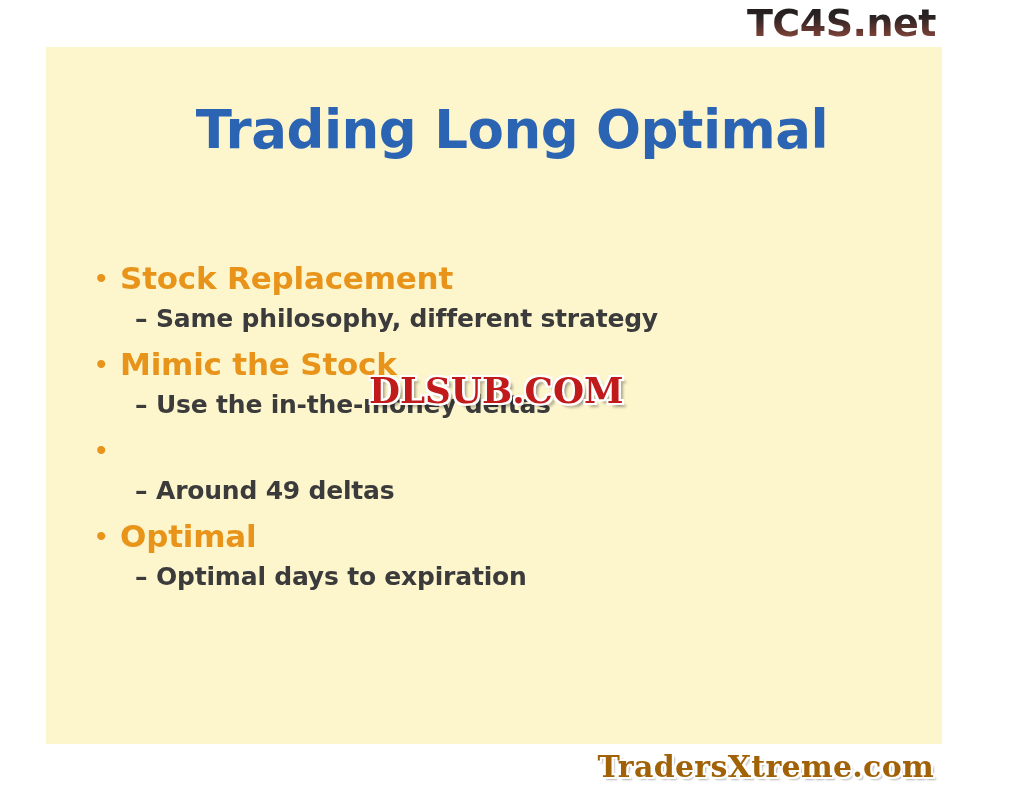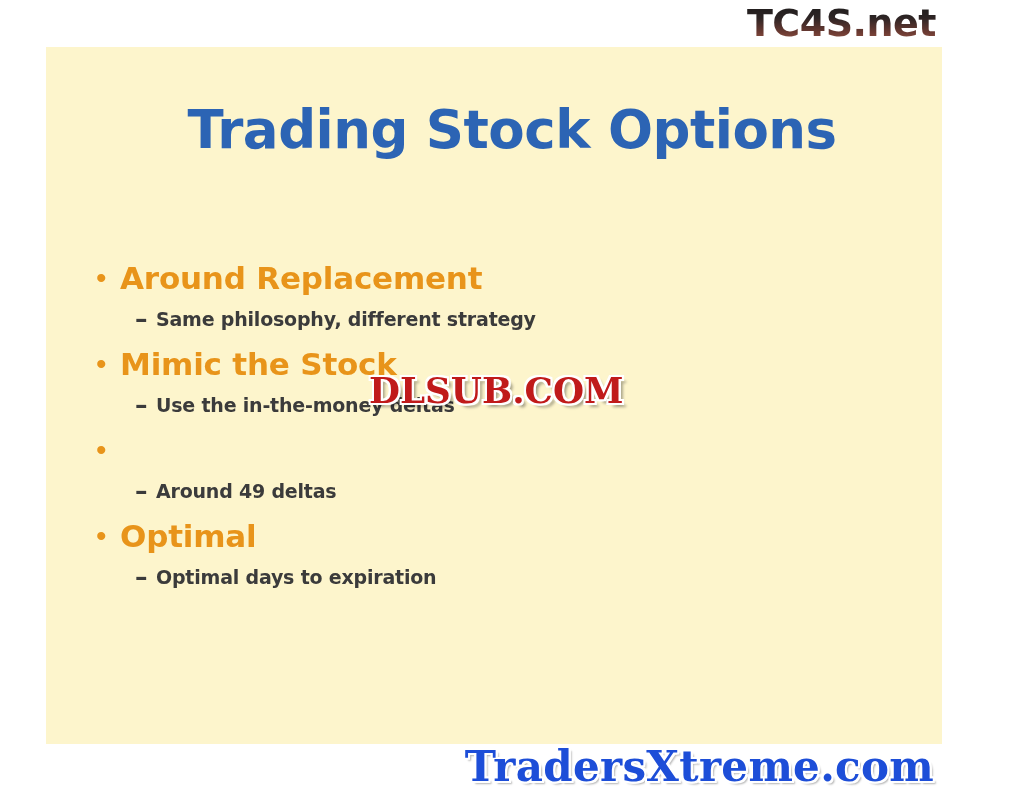--- a/index.html
+++ b/index.html
@@ -126,21 +126,21 @@
     font-weight: bold;
     font-size: 25px;
     line-height: 36px;
     padding-left: 47px;
     box-sizing: border-box;
   }
   .sub-text {
     color: #3b3b3b;
     font-family: "DejaVu Sans", sans-serif;
     font-weight: bold;
-    font-size: 19px;
+    font-size: 25px;
     line-height: 36px;
     letter-spacing: -0.2px;
     white-space: nowrap;
   }
 
   
   .dlsub-watermark {
     position: absolute;
     left: 323px;
     top: 325px;
@@ -167,24 +167,24 @@
     transform-origin: left center;
   }
 
   
   .brand-footer {
     position: absolute;
     right: 8px;
     bottom: 6px;
     font-family: "DejaVu Serif", serif;
     font-weight: bold;
-    font-size: 42px;
+    font-size: 30px;
     line-height: 36px;
     letter-spacing: 0.3px;
-    color: #1d4ed8;
+    color: #a16207;
     text-shadow:
        2px 0 0 #ffffff,
       -2px 0 0 #ffffff,
        0 2px 0 #ffffff,
        0 -2px 0 #ffffff,
        2px 2px 0 #ffffff,
       -2px -2px 0 #ffffff,
        2px -2px 0 #ffffff,
       -2px 2px 0 #ffffff,
        3px 3px 2px rgba(0,0,0,0.30);
@@ -194,28 +194,28 @@
 </head>
 <body>
 
 <div id="screen">
 
   <div class="site-logo-fallback">TC4S.net</div>
   <div class="site-logo">TC4S.net</div>
 
   <div class="slide">
 
-    <div class="slide-title">Trading Stock Options</div>
+    <div class="slide-title">Trading Long Optimal</div>
 
     <div class="bullet-list">
 
       <div class="bullet-group">
         <div class="bullet-row">
           <span class="bullet-dot">•</span>
-          <span class="bullet-text">Around Replacement</span>
+          <span class="bullet-text">Stock Replacement</span>
         </div>
         <div class="sub-row">
           <span class="sub-dash">–</span>
           <span class="sub-text">Same philosophy, different strategy</span>
         </div>
       </div>
 
       <div class="bullet-group">
         <div class="bullet-row">
           <span class="bullet-dot">•</span>

